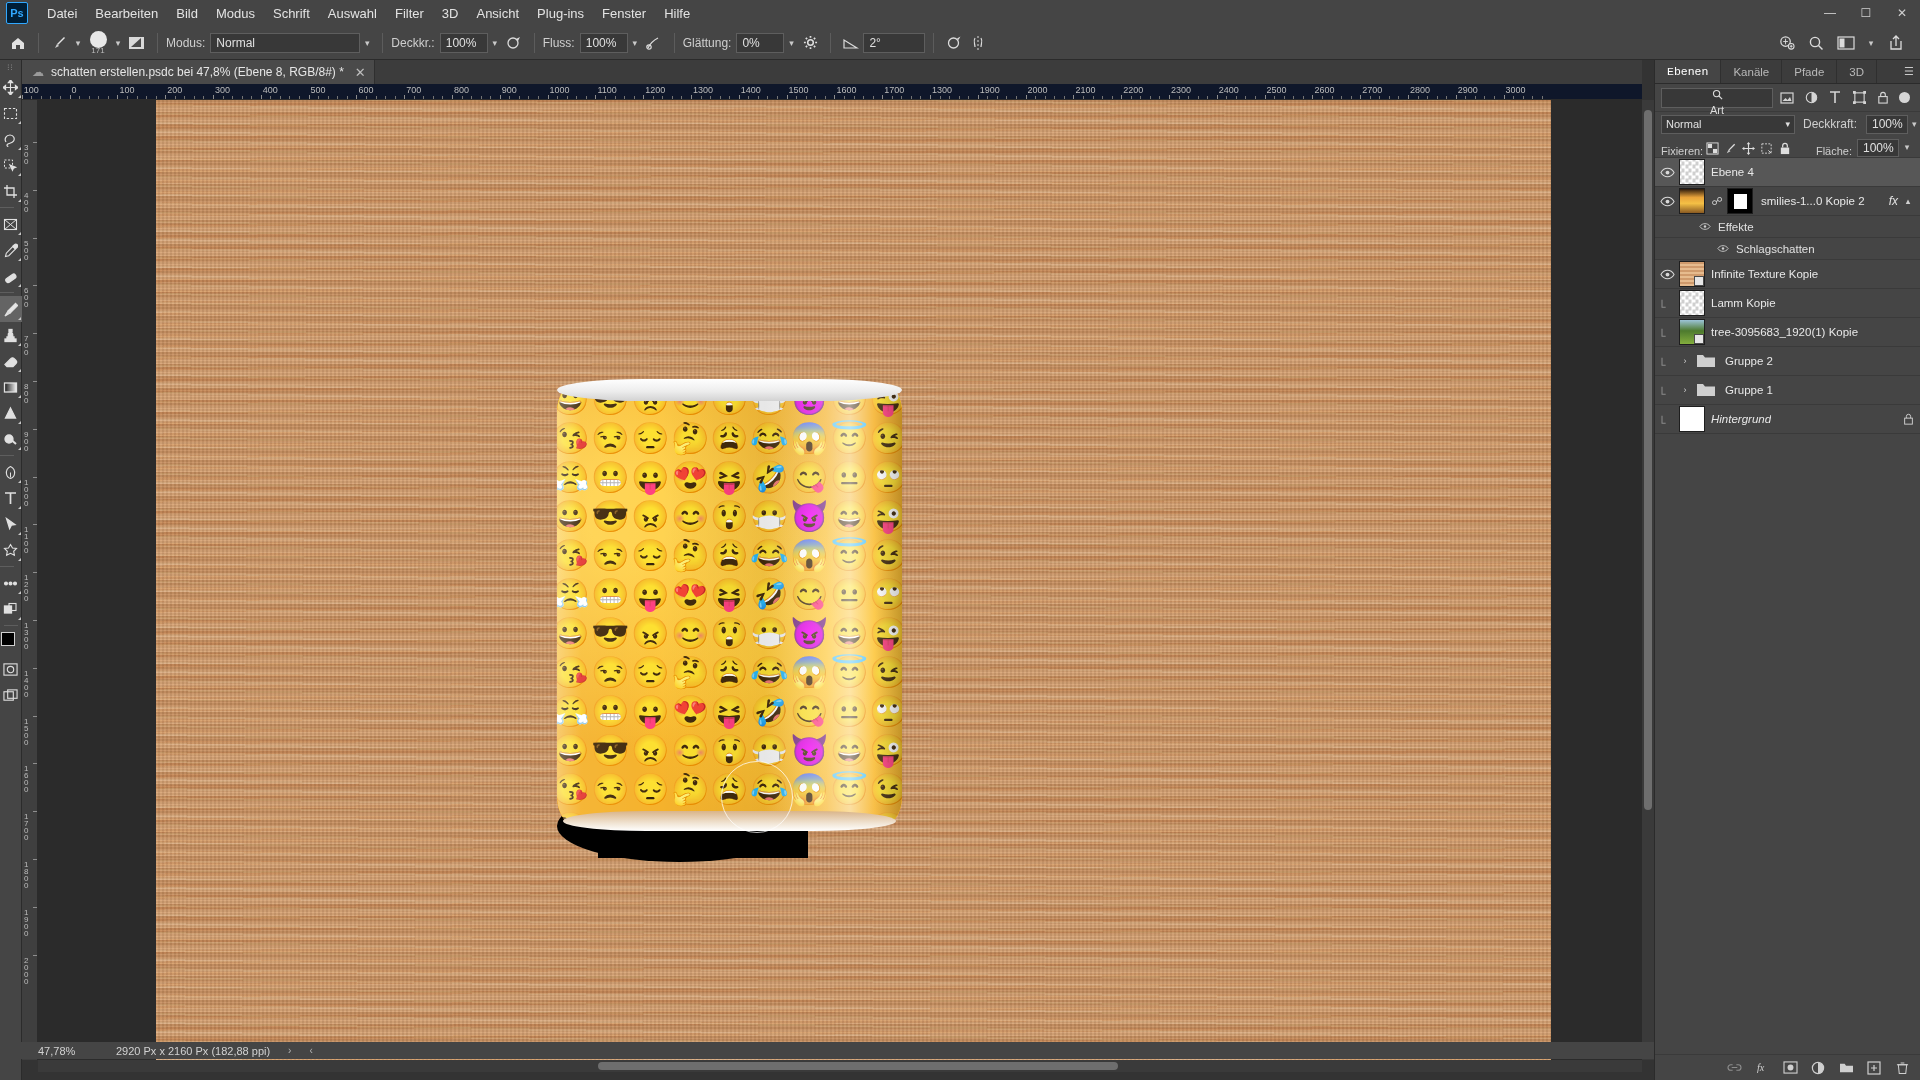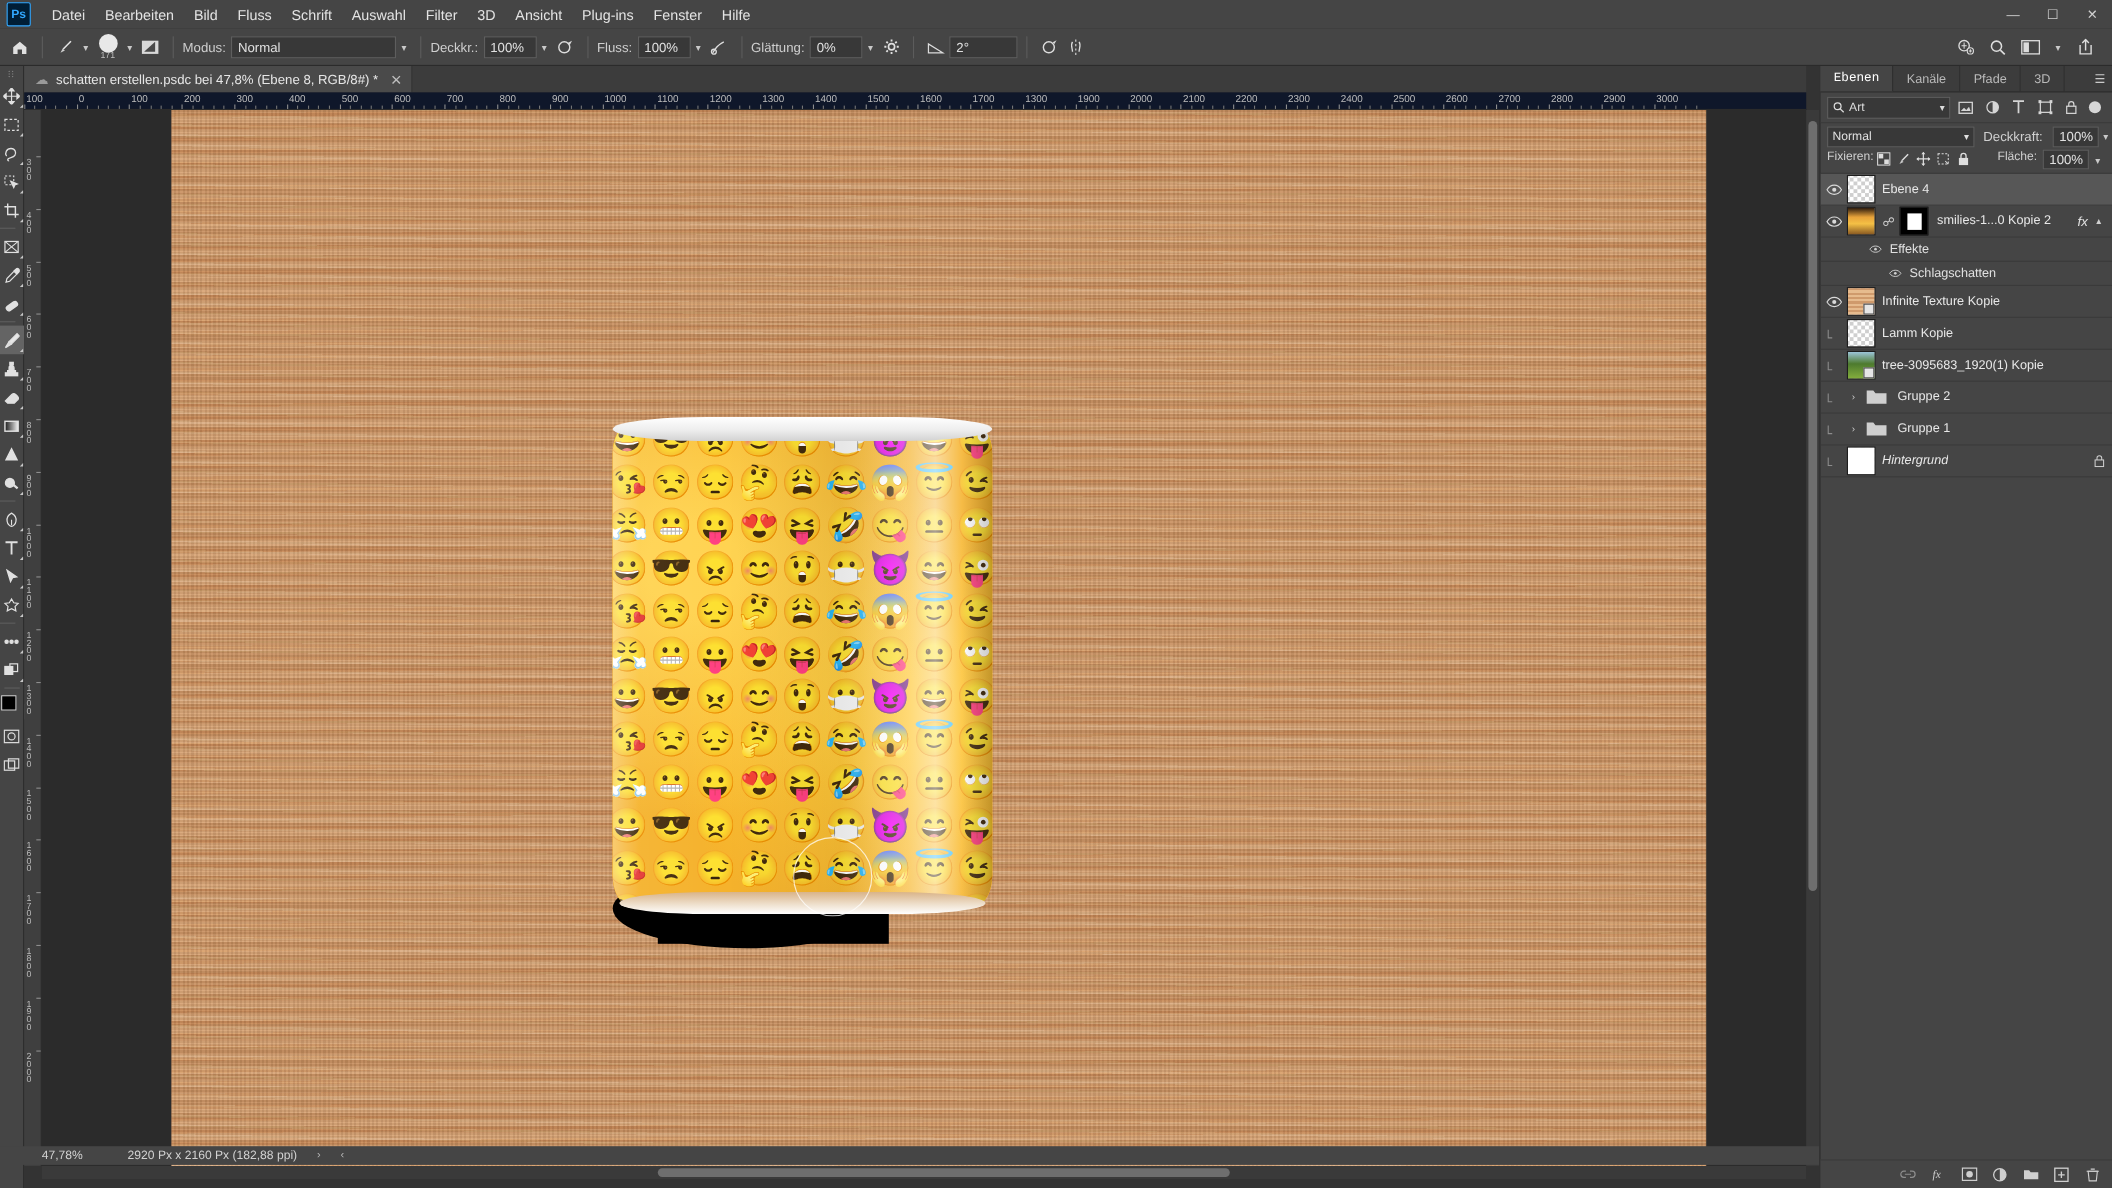--- a/index.html
+++ b/index.html
@@ -232,37 +232,37 @@
   .ptab.active { background:#454545; color:#ffffff;font-family:Liberation Mono, monospace; }
   .panel-menu { margin-left:auto; width:22px; display:flex; align-items:center;
                 justify-content:center; color:#cacaca; font-size:11px;}
 
   .filterrow {
     height:28px; display:flex; align-items:center; padding:0 6px; gap:4px;
     border-bottom:1px solid #3a3a3a;
   }
   .kindsel {
     width:112px; height:20px; background:#383838; border:1px solid #5e5e5e;
-    display:flex; align-items:center; padding:0 4px; gap:4px; font-size:11px; color:#dcdcdc;
+    display:flex; align-items:center; padding:0 4px; gap:4px; font-size:11px; color:#dcdcdc;flex-direction:column;
   }
   .fic { width:20px; height:20px; display:flex; align-items:center; justify-content:center; color:#d5d5d5; }
   .toggle-knob {
     width:11px;height:11px;border-radius:50%;background:#d6d6d6; margin-left:2px;
   }
 
   .blendrow {
     height:24px; display:flex; align-items:center; padding:0 6px; gap:4px;
   }
   .blendsel {
     flex:0 0 134px; height:19px; background:#383838; border:1px solid #5e5e5e;
     display:flex; align-items:center; padding:0 4px; font-size:11px; color:#e0e0e0;
     justify-content:space-between;
   }
   .lockrow {
-    height:22px; display:flex; align-items:flex-start; padding:0 6px; gap:1px;
+    height:22px; display:flex; align-items:flex-end; padding:0 6px; gap:1px;
     font-size:11px; color:#cfcfcf; border-bottom:1px solid #3a3a3a;
   }
   .lock-ic { width:17px;height:17px;display:flex;align-items:center;justify-content:center;color:#dedede;}
 
   .layerlist { position:relative; height:705px; overflow:hidden; }
   .layer {
     height:29px; display:flex; align-items:center; border-bottom:1px solid #3a3a3a;
     padding-right:6px; position:relative;
   }
   .layer.selected { background:#575757; }
@@ -313,21 +313,21 @@
 <body>
 
 <div class="app">
 
   <div class="menubar">
     <div class="ps-logo">Ps</div>
     <div id="menu-items" style="display:flex">
         <div class="menu-item">Datei</div>
         <div class="menu-item">Bearbeiten</div>
         <div class="menu-item">Bild</div>
-        <div class="menu-item">Fluss</div>
+        <div class="menu-item">Modus</div>
         <div class="menu-item">Schrift</div>
         <div class="menu-item">Auswahl</div>
         <div class="menu-item">Filter</div>
         <div class="menu-item">3D</div>
         <div class="menu-item">Ansicht</div>
         <div class="menu-item">Plug-ins</div>
         <div class="menu-item">Fenster</div>
         <div class="menu-item">Hilfe</div>
       </div>
     <div class="win-ctrls">

